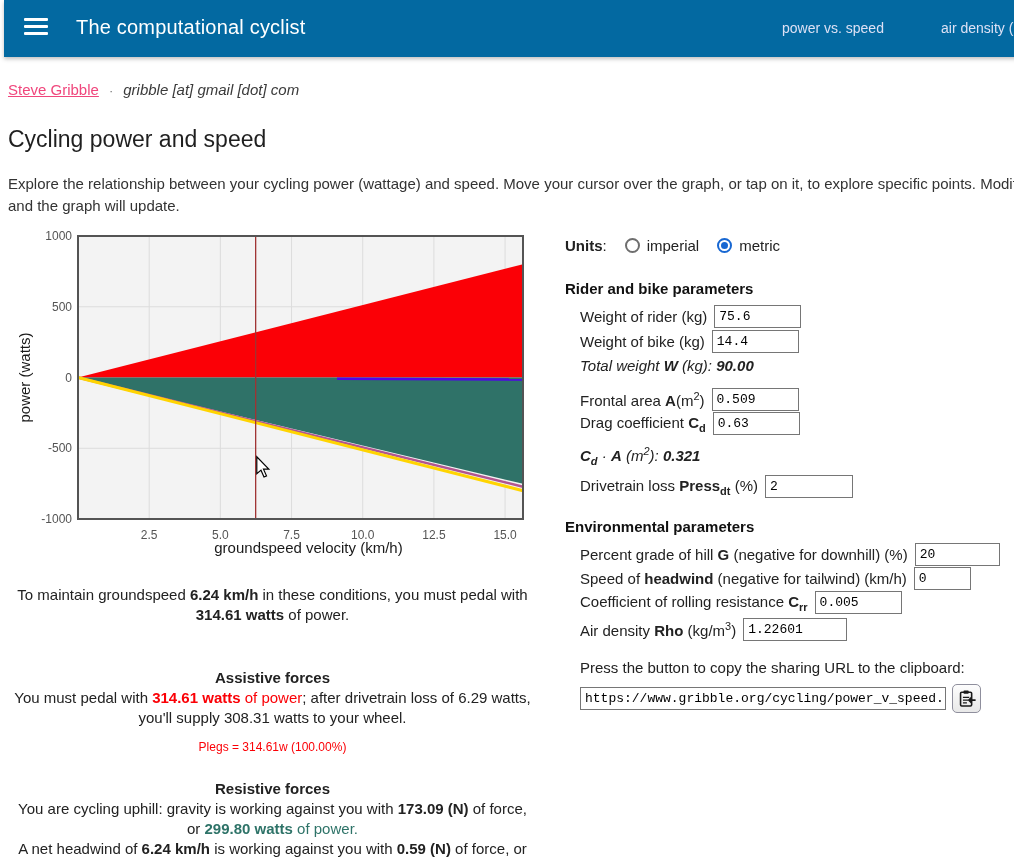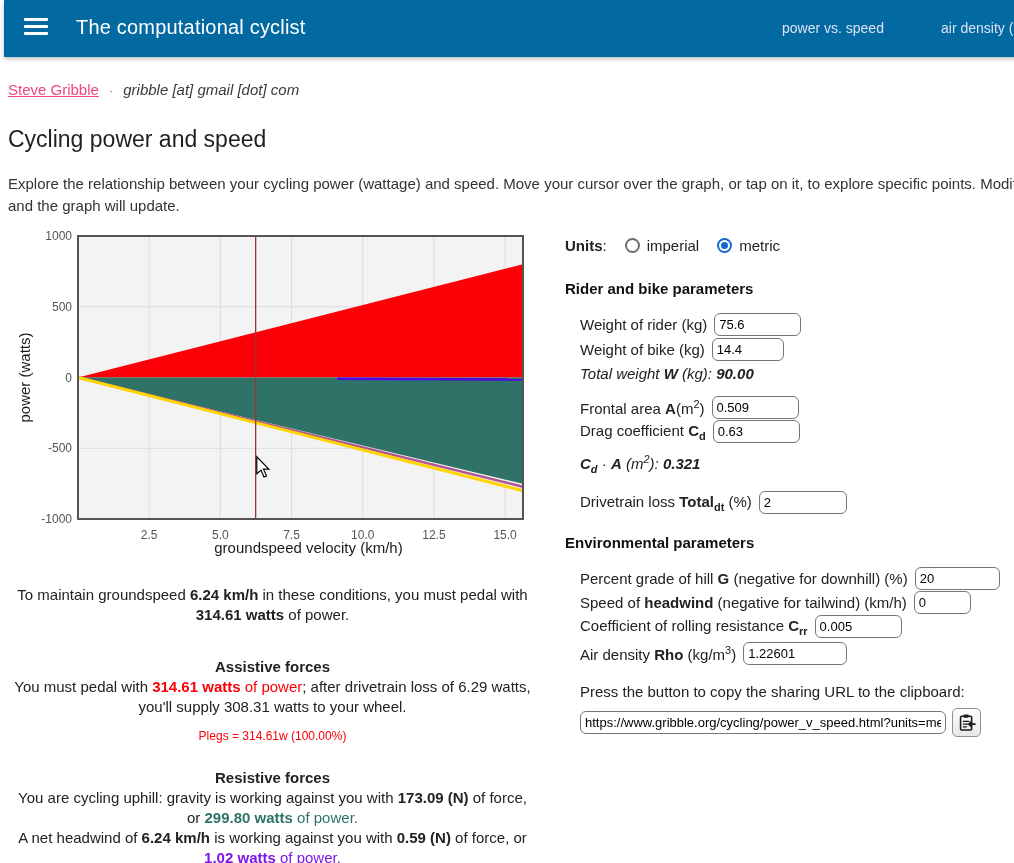--- a/index.html
+++ b/index.html
@@ -24,56 +24,56 @@
   h1.page-title { position:absolute; left:8px; top:126px; font-size:23px; font-weight:400; color:#1f1f1f; }
   .intro { position:absolute; left:8px; top:173px; width:1200px; font-size:15px; color:#333; line-height:22px; }
   .intro span { display:block; white-space:nowrap; }
 
   
   #chart { position:absolute; left:0; top:228px; }
 
   
   .captions { position:absolute; left:12px; top:580px; width:521px; text-align:center;
               font-size:15px; line-height:20px; color:#222; }
-  .cap-heading { font-weight:700; margin-top:32px; }
+  .cap-heading { font-weight:700; margin-top:43px; }
   .cap-heading.resist { margin-top:22px; }
   .cap-para { margin-top:5px; }
   .plegs { margin-top:9px; font-size:12px; color:#fb0006; }
 
   .b { font-weight:700; }
   .i { font-style:italic; }
   .bi { font-weight:700; font-style:italic; }
   .sub { vertical-align:sub; font-size:11px; }
   .sup { vertical-align:super; font-size:11px; }
   .c-red { color:#fb0006; }
   .c-teal { color:#2e7368; }
   .c-purple { color:#7d17e8; }
   .c-mauve { color:#b2558f; }
 
   
   #right-col { position:absolute; left:565px; top:237px; width:449px; font-size:15px; }
   .form-row { display:flex; align-items:center; margin-left:15px; }
   .form-row .lbl { margin-right:7px; white-space:nowrap; }
   .form-heading { font-weight:700; color:#111; }
-  input[type=text] { border:1px solid #767676; border-radius:6px; height:23px;
-                     font-family:Liberation Sans, sans-serif; font-size:13px; padding:0 4px; color:#000; background:#fff; }
+  input[type=text] { border:1px solid #767676; border-radius:0; height:23px;
+                     font-family:Liberation Mono, monospace; font-size:13px; padding:0 4px; color:#000; background:#fff; }
   .units-row { display:flex; align-items:center; }
   .radio-opt { display:flex; align-items:center; margin-left:18px; cursor:pointer; }
   .radio { width:15px; height:15px; border:2px solid #6e6e6e; border-radius:50%;
            display:inline-block; position:relative; background:#fff; margin-right:7px; }
   .radio.checked { border-color:#1767d2; }
   .radio.checked::after { content:""; position:absolute; left:2px; top:2px; width:7px; height:7px;
                           border-radius:50%; background:#1767d2; }
   .copy-btn { width:29px; height:29px; margin-left:6px; border:1px solid #8f8f9d; border-radius:5px;
               background:linear-gradient(#fdfdfd,#e8e8e8); display:flex; align-items:center;
               justify-content:center; cursor:pointer; }
   .url-row { display:flex; align-items:center; margin-left:15px; }
 
   .mt26{margin-top:26px}.mt20{margin-top:20px}.mt18{margin-top:18px}
-  .mt16{margin-top:16px}.mt14{margin-top:14px}.mt10{margin-top:10px}.mt8{margin-top:8px}
+  .mt16{margin-top:8px}.mt14{margin-top:14px}.mt10{margin-top:10px}.mt8{margin-top:8px}
   .mt4{margin-top:4px}.mt2{margin-top:2px}.mt1{margin-top:1px}
 </style>
 </head>
 <body>
 
 <div class="navbar">
   <div class="hamburger">
     <span></span>
       <span></span>
       <span></span>
@@ -155,40 +155,40 @@
   </div>
 
   <div class="form-heading mt26">Rider and bike parameters</div>
 
   <div class="form-row mt16">
     <span class="lbl"><span>Weight of rider (kg)</span></span>
     <input type="text" style="width: 87px;" value="75.6">
   </div>
   <div class="form-row mt2">
     <span class="lbl"><span>Weight of bike (kg)</span></span>
-    <input type="text" style="width: 72px;" value="14.4">
+    <input type="text" style="width: 87px;" value="14.4">
   </div>
   <div class="form-row mt4">
     <span><span class="i">Total weight </span><span class="bi">W</span><span class="i"> (kg): </span><span class="bi">90.00</span></span>
   </div>
 
   <div class="form-row mt14">
     <span class="lbl"><span>Frontal area </span><span class="b">A</span><span>(m</span><span class="sup">2</span><span>)</span></span>
     <input type="text" style="width: 87px;" value="0.509">
   </div>
   <div class="form-row mt1">
     <span class="lbl"><span>Drag coefficient </span><span class="b">C</span><span class="b sub">d</span></span>
     <input type="text" style="width: 87px;" value="0.63">
   </div>
   <div class="form-row mt10">
     <span><span class="bi">C</span><span class="bi sub">d</span><span class="i"> · </span><span class="bi">A</span><span class="i"> (m</span><span class="i sup">2</span><span class="i">):  </span><span class="bi">0.321</span></span>
   </div>
 
   <div class="form-row mt16">
-    <span class="lbl"><span>Drivetrain loss </span><span class="b">Total</span><span class="b sub">dt</span><span> (%)</span></span>
+    <span class="lbl"><span>Drivetrain loss </span><span class="b">Press</span><span class="b sub">dt</span><span> (%)</span></span>
     <input type="text" style="width: 88px;" value="2">
   </div>
 
   <div class="form-heading mt20">Environmental parameters</div>
 
   <div class="form-row mt16">
     <span class="lbl"><span>Percent grade of hill </span><span class="b">G</span><span> (negative for downhill) (%)</span></span>
     <input type="text" style="width: 85px;" value="20">
   </div>
   <div class="form-row mt1">

